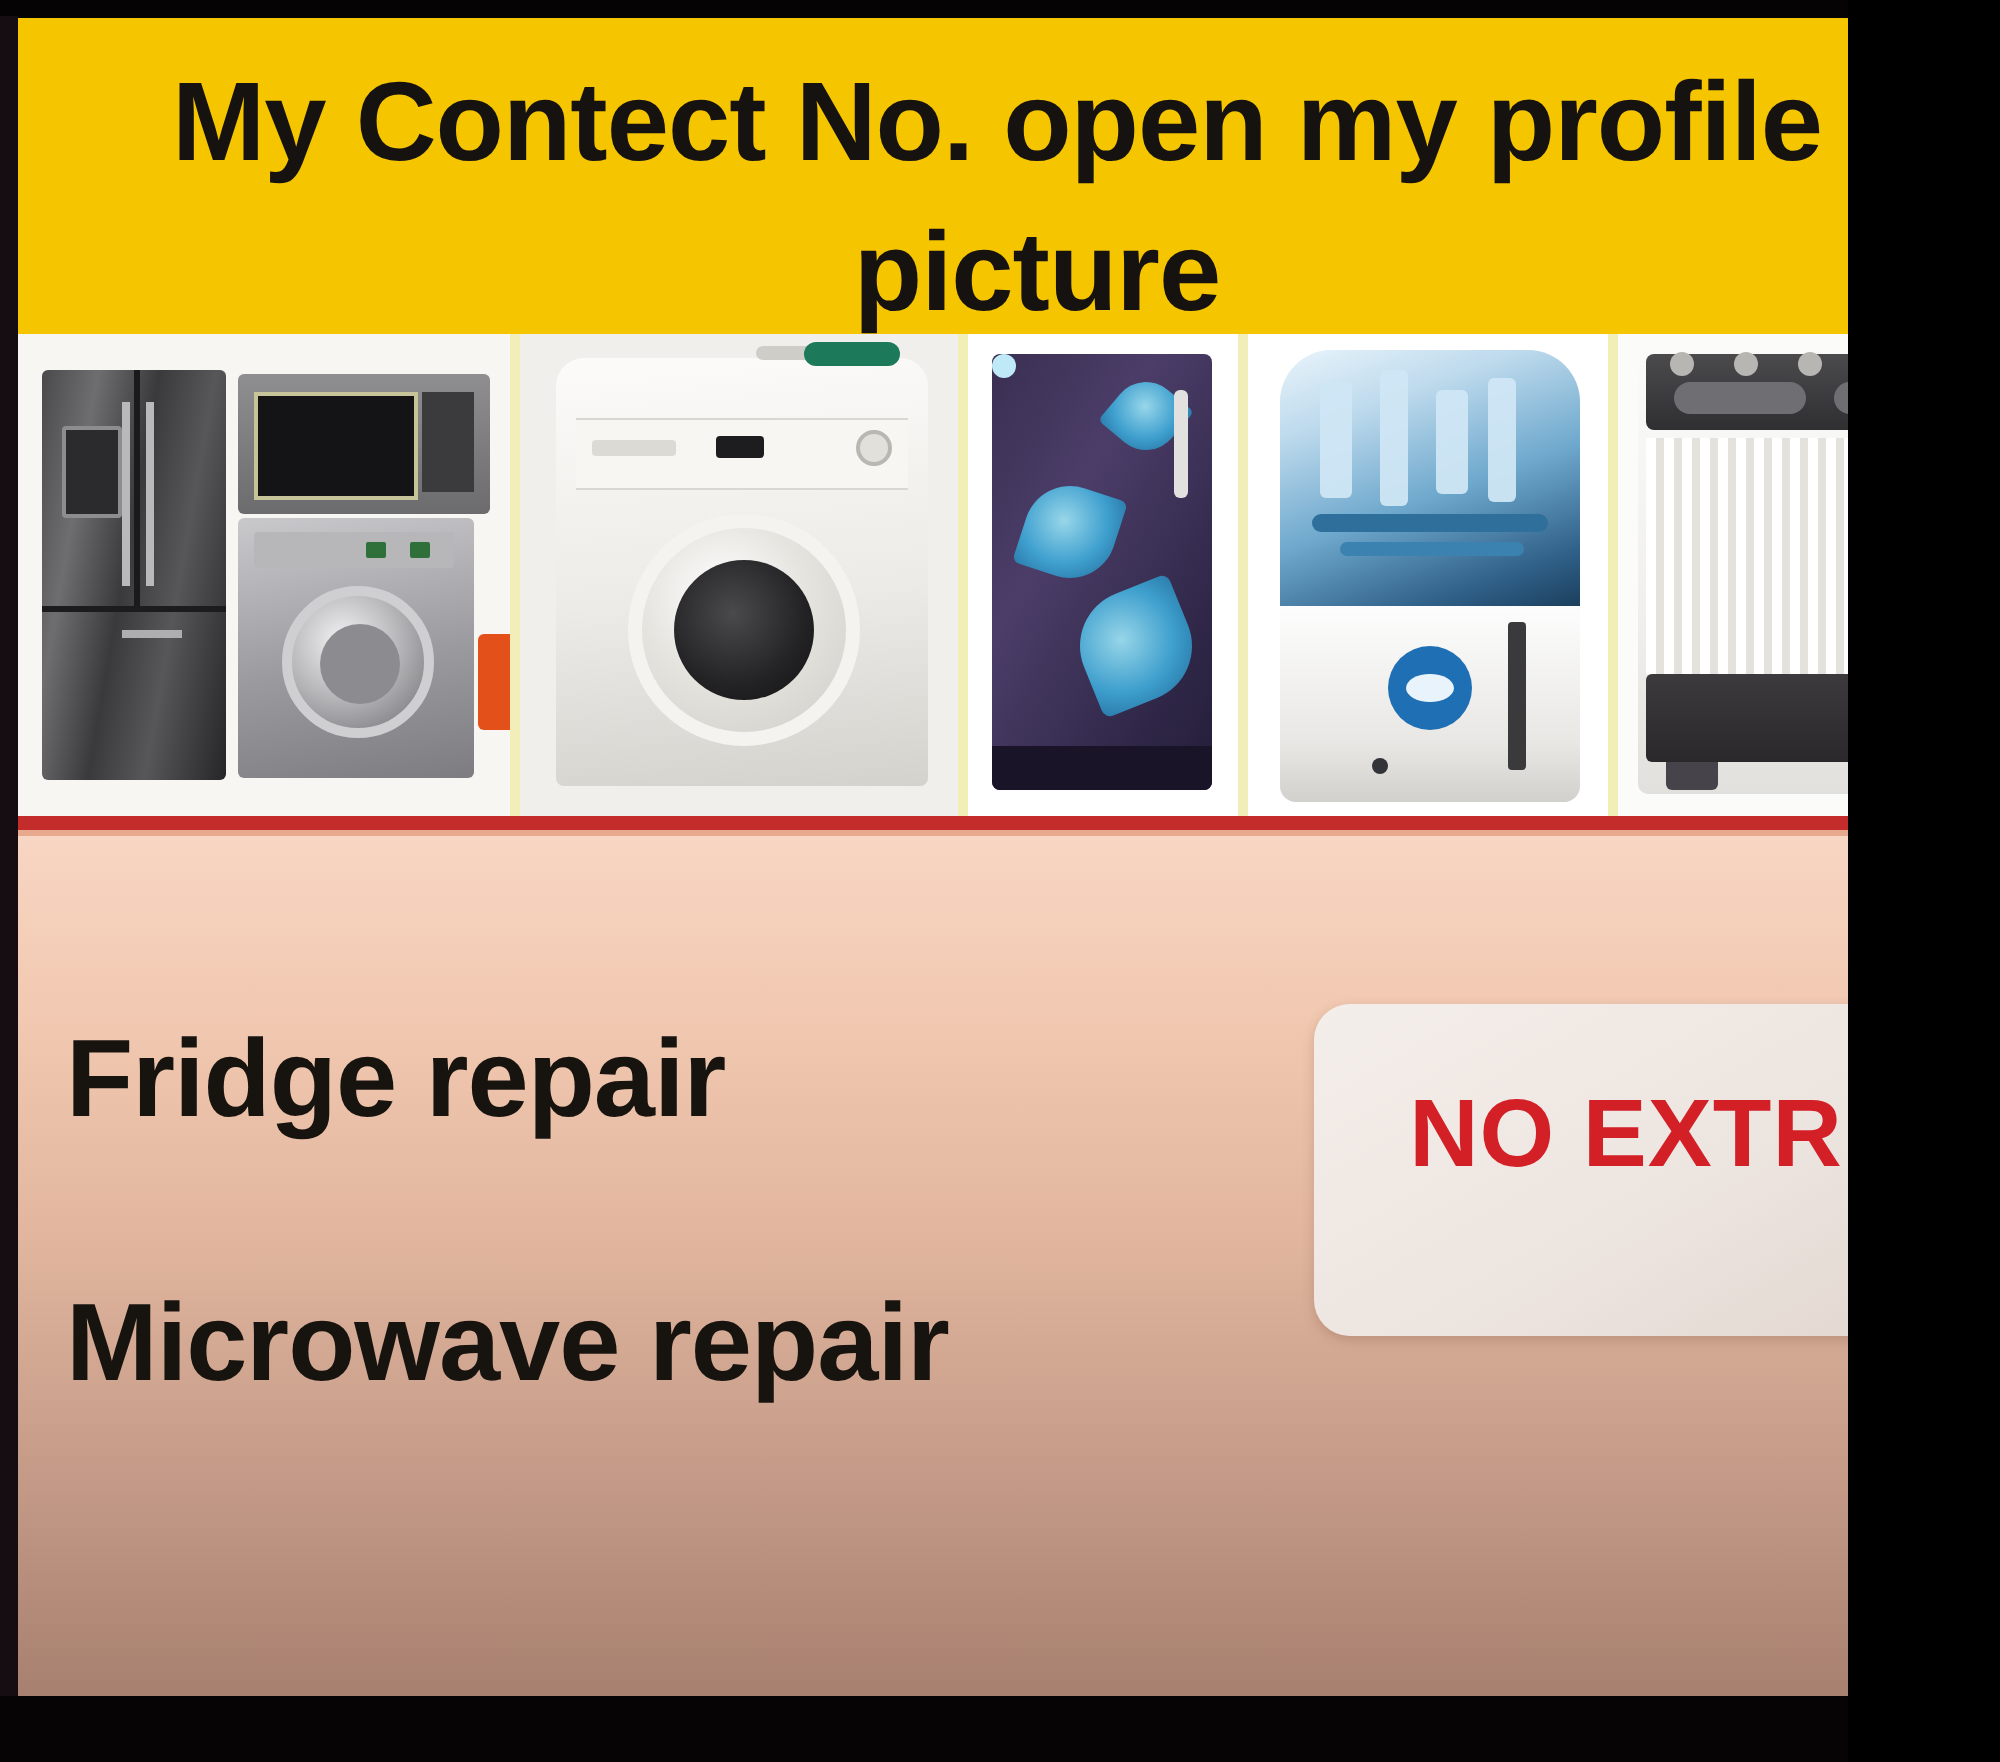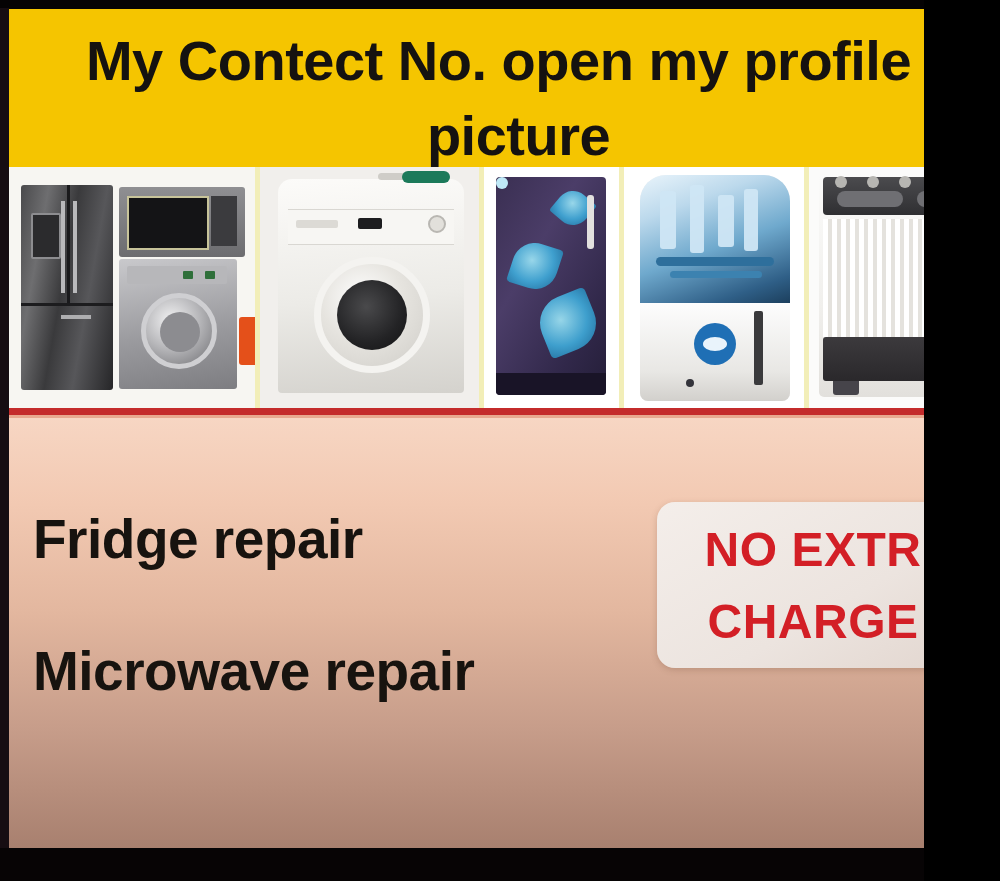--- a/index.html
+++ b/index.html
@@ -191,21 +191,21 @@
   .badge{
     position:absolute;left:648px;top:84px;width:312px;height:166px;
     background:linear-gradient(150deg,#f4eeea 0%,#ece4df 60%,#e2d6cf 100%);
     border-radius:18px;
     box-shadow:0 2px 6px rgba(110,70,50,.25);
   }
   .badge-line{
     position:absolute;left:0;width:312px;text-align:center;
     color:#d31f26;font-weight:bold;font-size:48px;line-height:52px;letter-spacing:0.5px;
   }
-  .badge-l1{top:22px;}
+  .badge-l1{top:40px;}
   .badge-l2{top:94px;}
 </style>
 </head>
 <body>
 
 <div class="poster">
 
   <div class="frame-top"></div>
   <div class="frame-left"></div>
   <div class="frame-right"></div>
@@ -315,19 +315,18 @@
   <div class="divider"></div>
   <div class="divider-shadow"></div>
 
   <div class="panel">
 
     <div class="svc svc1">Fridge repair</div>
     <div class="svc svc3">Microwave repair</div>
 
     <div class="badge">
       <div class="badge-line badge-l1">NO EXTR</div>
-      <div class="badge-line badge-l2">CHARGE</div>
     </div>
 
   </div>
 
   <div class="frame-bottom"></div>
 </div>
 
 </body></html>

